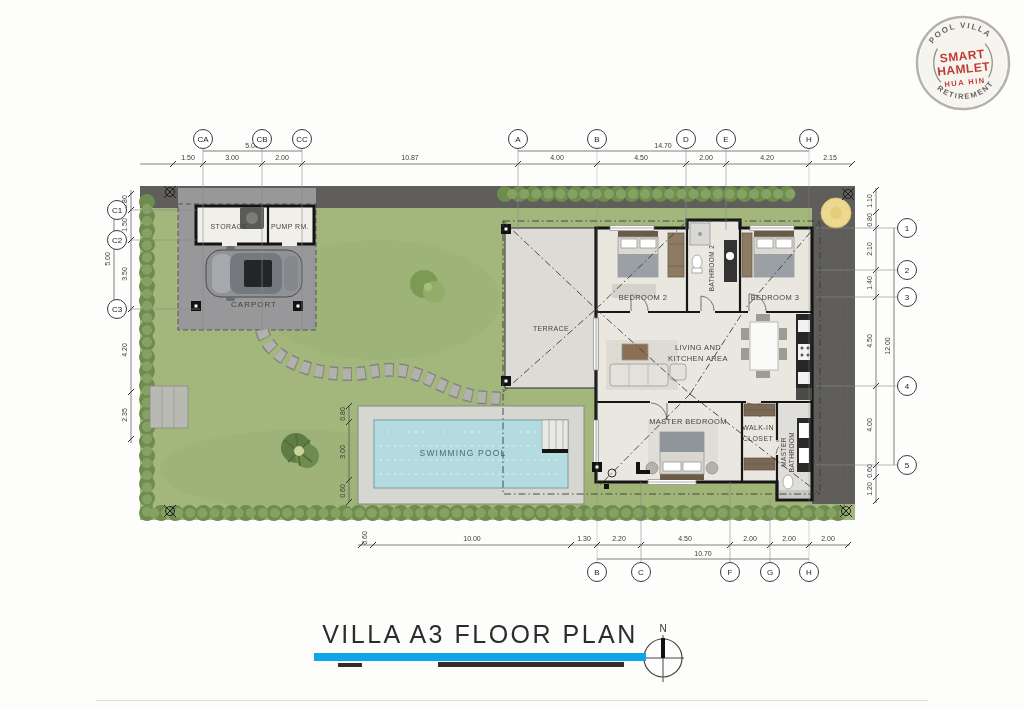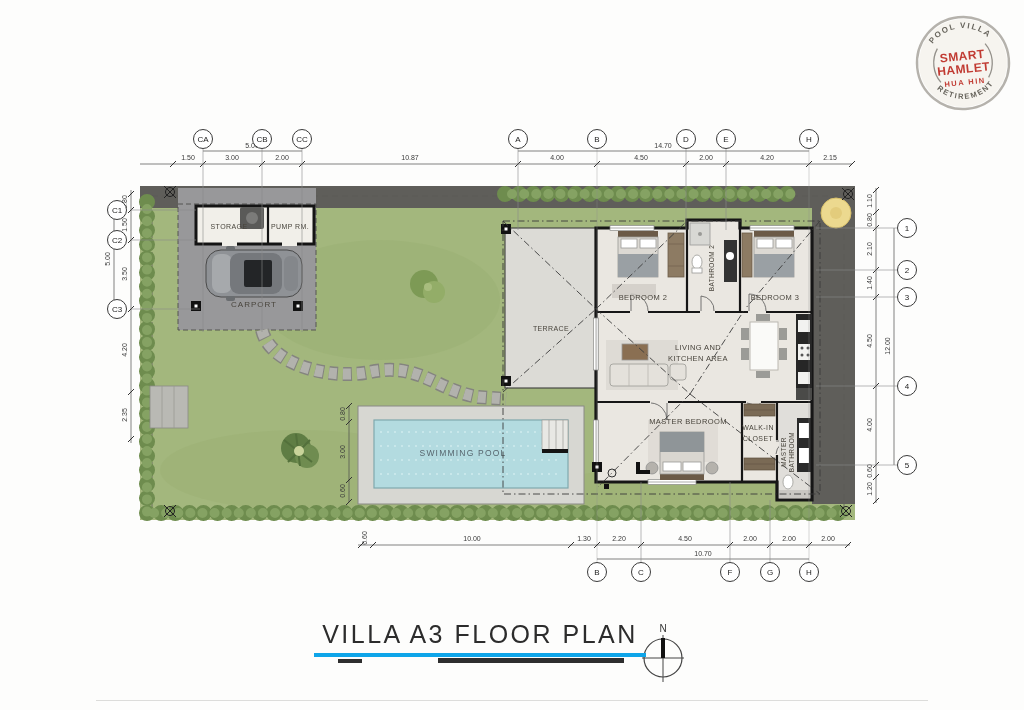--- a/index.html
+++ b/index.html
@@ -13,21 +13,21 @@
   .tick{stroke:#333;stroke-width:1;}
   .gline{stroke:#8a8a8a;stroke-width:.6;}
   .gcirc{fill:#fff;stroke:#3a3a3a;stroke-width:1;}
   .wall{stroke:#161616;stroke-width:3.2;fill:none;}
   .iwall{stroke:#161616;stroke-width:2.2;}
   .roofd{stroke:#3a3a3a;stroke-width:.9;fill:none;stroke-dasharray:7 3 1.5 3;}
   .furn{stroke:#9a9a96;stroke-width:.8;}
   .door{stroke:#555;stroke-width:.8;fill:none;}
   .title-block{position:absolute;left:310px;top:620px;width:340px;text-align:center;}
   .title-text{display:inline-block;font-size:25px;letter-spacing:2.5px;color:#2c2c2c;
-      padding:0 8px 4px 8px;border-bottom:4px solid #0ea5e9;white-space:nowrap;}
+      padding:0 8px 4px 8px;border-bottom:8px solid #0ea5e9;white-space:nowrap;}
   .subtitle-smudge{position:relative;height:8px;}
   .smudge-a{position:absolute;left:28px;top:2px;width:24px;height:4px;background:#2e2e2e;}
   .smudge-b{position:absolute;left:128px;top:1px;width:186px;height:5px;background:#2e2e2e;}
   .stamp{position:absolute;left:913px;top:13px;width:100px;height:100px;}
   .bottom-rule{position:absolute;left:96px;right:96px;top:700px;height:1px;background:#dcdcda;}
 </style>
 </head>
 <body>
 
 <div class="page">

